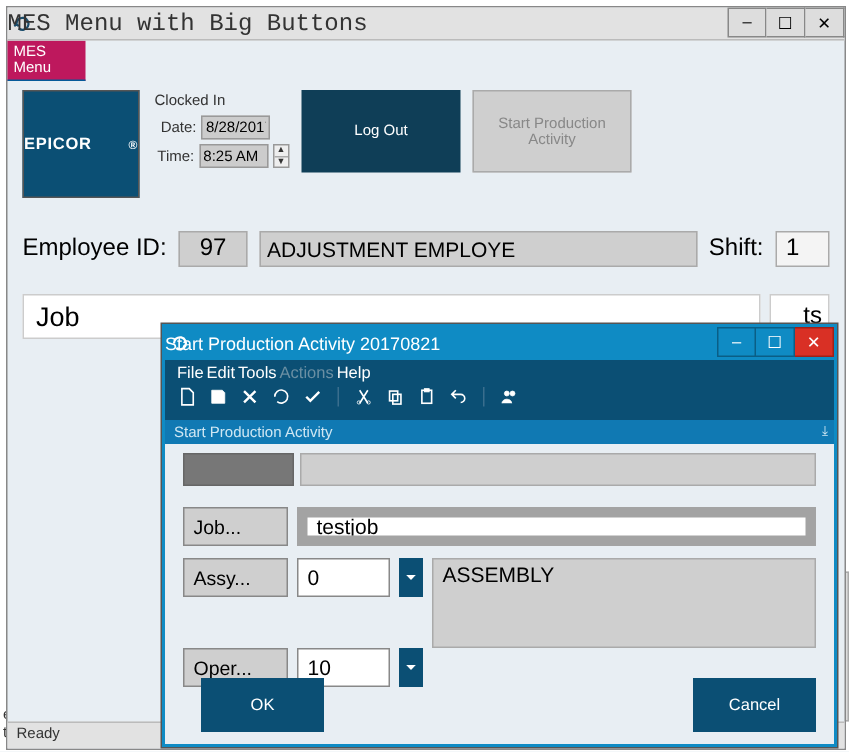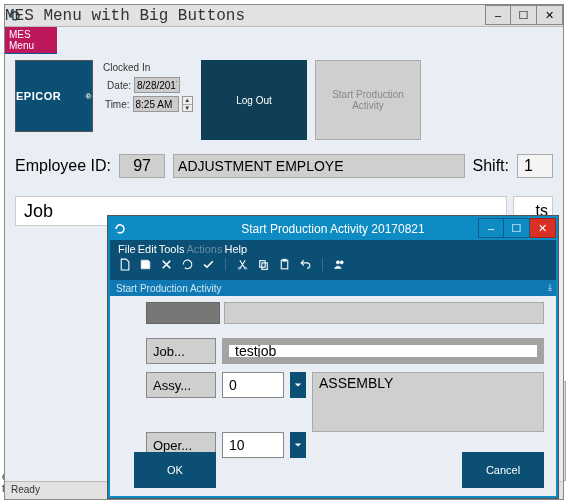--- a/index.html
+++ b/index.html
@@ -21,21 +21,21 @@
   .logo-box { width: 78px; height: 72px; background: #0b4f74; border: 1px solid #555; display:flex; align-items:center; justify-content:space-between;}
   .logo-box span { color:#fff; font-weight:bold; font-size:11px; letter-spacing:0.5px;}
   .clocked-group { width: 92px; height:74px; background:#e8eef3; border:none; padding:2px 0 0 2px; font-size:10px; color:#333;}
   .clocked-group .grp-title{font-size:10px; margin-bottom:4px;}
   .field-row{display:flex; align-items:center; margin-bottom:3px; gap:3px;}
   .field-row label{font-size:10px; width:28px; text-align:right;}
   .field-row input{width:46px; height:16px; font-size:10px; background:#ccc; border:1px solid #999; padding:0 2px;}
   .field-row .spinner{width:12px; height:16px; border:1px solid #999; background:#eee; display:flex; flex-direction:column;}
   .spinner div{flex:1; font-size:6px; line-height:6px; text-align:center; border-bottom:1px solid #aaa;}
   .spinner div:last-child{border-bottom:none;}
-  .big-btn{flex:0 0 106px; height:80px; background:#0f3e57; color:#fff; font-size:10px; display:flex; align-items:center; justify-content:center; cursor:pointer; border:none;}
+  .big-btn{flex:0 0 106px; height:55px; background:#0f3e57; color:#fff; font-size:10px; display:flex; align-items:center; justify-content:center; cursor:pointer; border:none;}
   .big-btn.disabled{background:#cfcfcf; color:#888; border:1px solid #aaa; cursor:default;}
   .row2{display:flex; gap:8px; margin-top:10px; margin-left:86px;}
   .row2 .big-btn{flex:0 0 106px;}
   
   .emp-row{display:flex; align-items:center; gap:8px; margin-top:14px;}
   .emp-row .lbl{font-size:16px;}
   .emp-id{width:46px; height:24px; background:#cfcfcf; border:1px solid #aaa; font-size:16px; text-align:center; line-height:22px;}
   .emp-name{flex:1; height:24px; background:#cfcfcf; border:1px solid #aaa; font-size:14px; line-height:22px; padding:0 4px; overflow:hidden;}
   .shift{width:36px; height:24px; background:#f4f4f4; border:1px solid #aaa; font-size:16px; text-align:left; padding:0 6px; line-height:22px;}
   
@@ -48,37 +48,37 @@
   .bottom-labels{position:absolute; left:2px; bottom:6px; font-size:10px; color:#333;}
   .bottom-labels div{line-height:12px;}
   .scrollbar-v{position:absolute; right:0; bottom:20px; width:16px; height:100px; background:#ddd; border:1px solid #aaa;}
   .scrollbar-thumb{position:absolute; left:1px; top:4px; width:12px; height:50px; background:#bbb;}
   .scrollbar-h{position:absolute; right:18px; bottom:4px; width:200px; height:14px; background:#333;}
 
   
   .dialog { position:absolute; left:108px; top:216px; width:450px; height:282px; background:#e8eef3; border:2px solid #0f8bc4; box-shadow:0 0 0 1px #555;}
   .dlg-titlebar{height:22px; background:#0f8bc4; display:flex; align-items:center; position:relative;}
   .dlg-title-icon{width:12px; height:12px; margin:0 4px; color:#fff;}
-  .dlg-title-text{position:absolute; left:0; right:0; text-align:center; color:#fff; font-size:12px; pointer-events:none;}
+  .dlg-title-text{position:absolute; left:0; right:0; text-align:left; color:#fff; font-size:12px; pointer-events:none;}
   .dlg-controls{position:absolute; right:0; top:0; display:flex;}
   .dlg-btn{width:26px; height:20px; border:1px solid #0a5e86; background:#0f8bc4; color:#fff; display:flex; align-items:center; justify-content:center; font-size:11px; border-left:none;}
   .dlg-btn:first-child{border-left:1px solid #0a5e86;}
   .dlg-btn.close{background:#d93025; border-color:#a02016;}
   
   .menu-strip{height:40px; background:#0b4f74; color:#fff;}
   .menu-row{display:flex; gap:2px; padding:3px 8px; font-size:11px;align-items:center;}
   .menu-row span{cursor:pointer;}
   .menu-row .dis{color:#6a8fa3; cursor:default;}
   .tool-row{display:flex; gap:8px; padding:0 8px 4px 8px; align-items:center;}
   .tool-row svg{width:13px; height:13px; fill:#fff; stroke:#fff;}
   .tool-sep{width:1px; height:13px; background:#3a6e8d; margin:0 2px;}
   .sub-bar{height:16px; background:#1079b3; color:#cfe7f3; font-size:10px; padding:1px 6px; display:flex; align-items:center; position:relative;}
   .sub-bar .pin{position:absolute; right:4px; top:2px; font-size:9px; color:#cfe7f3;}
   
-  .dlg-body{padding:6px 12px 0 12px;margin-left:24px;}
+  .dlg-body{padding:6px 12px 0 12px;}
   .top-fields{display:flex; gap:4px; margin-bottom:14px;}
   .top-fields .small-box{height:22px; background:#777; width:74px; border:1px solid #666;}
   .top-fields .long-box{height:22px; background:#cfcfcf; flex:1; border:1px solid #aaa;}
   
   .form-row{display:flex; gap:6px; margin-bottom:8px; align-items:flex-start;}
   .form-btn{width:70px; height:26px; background:#cfcfcf; border:1px solid #888; font-size:13px; display:flex; align-items:center; padding-left:6px; cursor:pointer;}
   .text-input{height:26px; background:#fff; border:7px solid #a3a3a3; flex:1; font-size:14px; padding:0 6px;}
   .num-input{width:62px; height:26px; background:#fff; border:1px solid #888; font-size:14px; padding:0 6px;}
   .dropdown{width:16px; height:26px; background:#0b4f74; display:flex; align-items:center; justify-content:center;}
   .dropdown svg{width:8px;height:8px;fill:#fff;}

